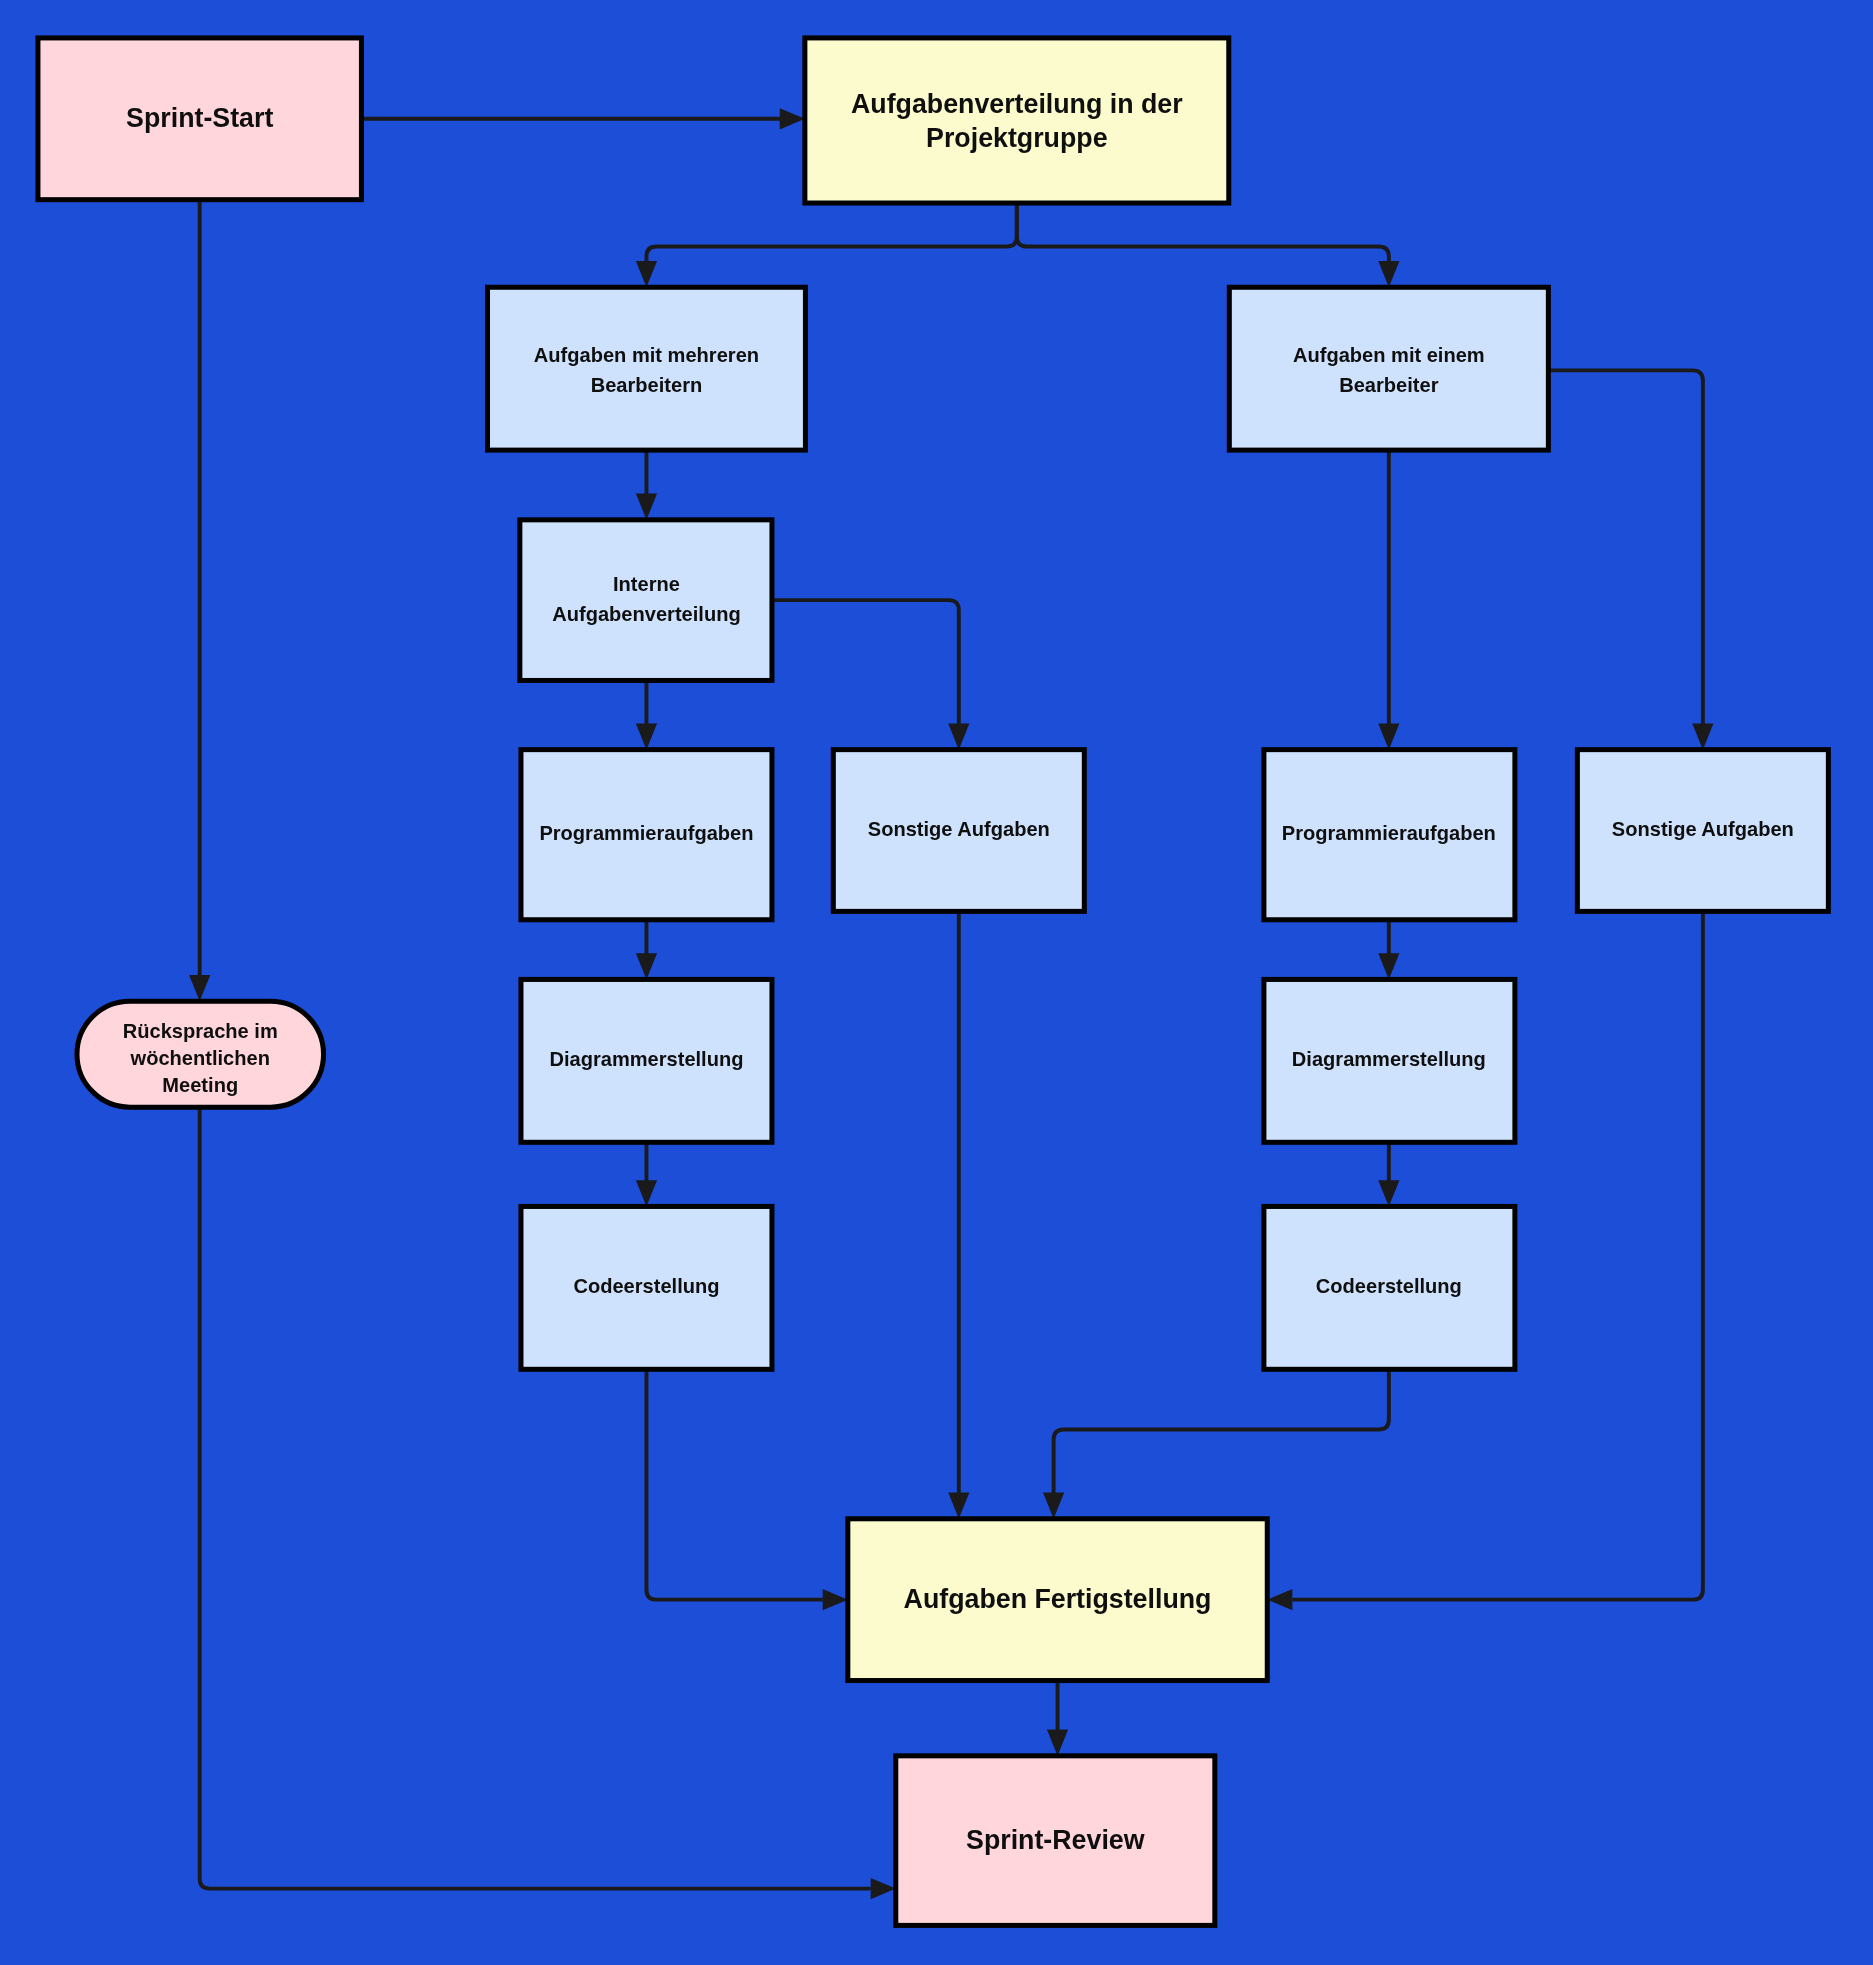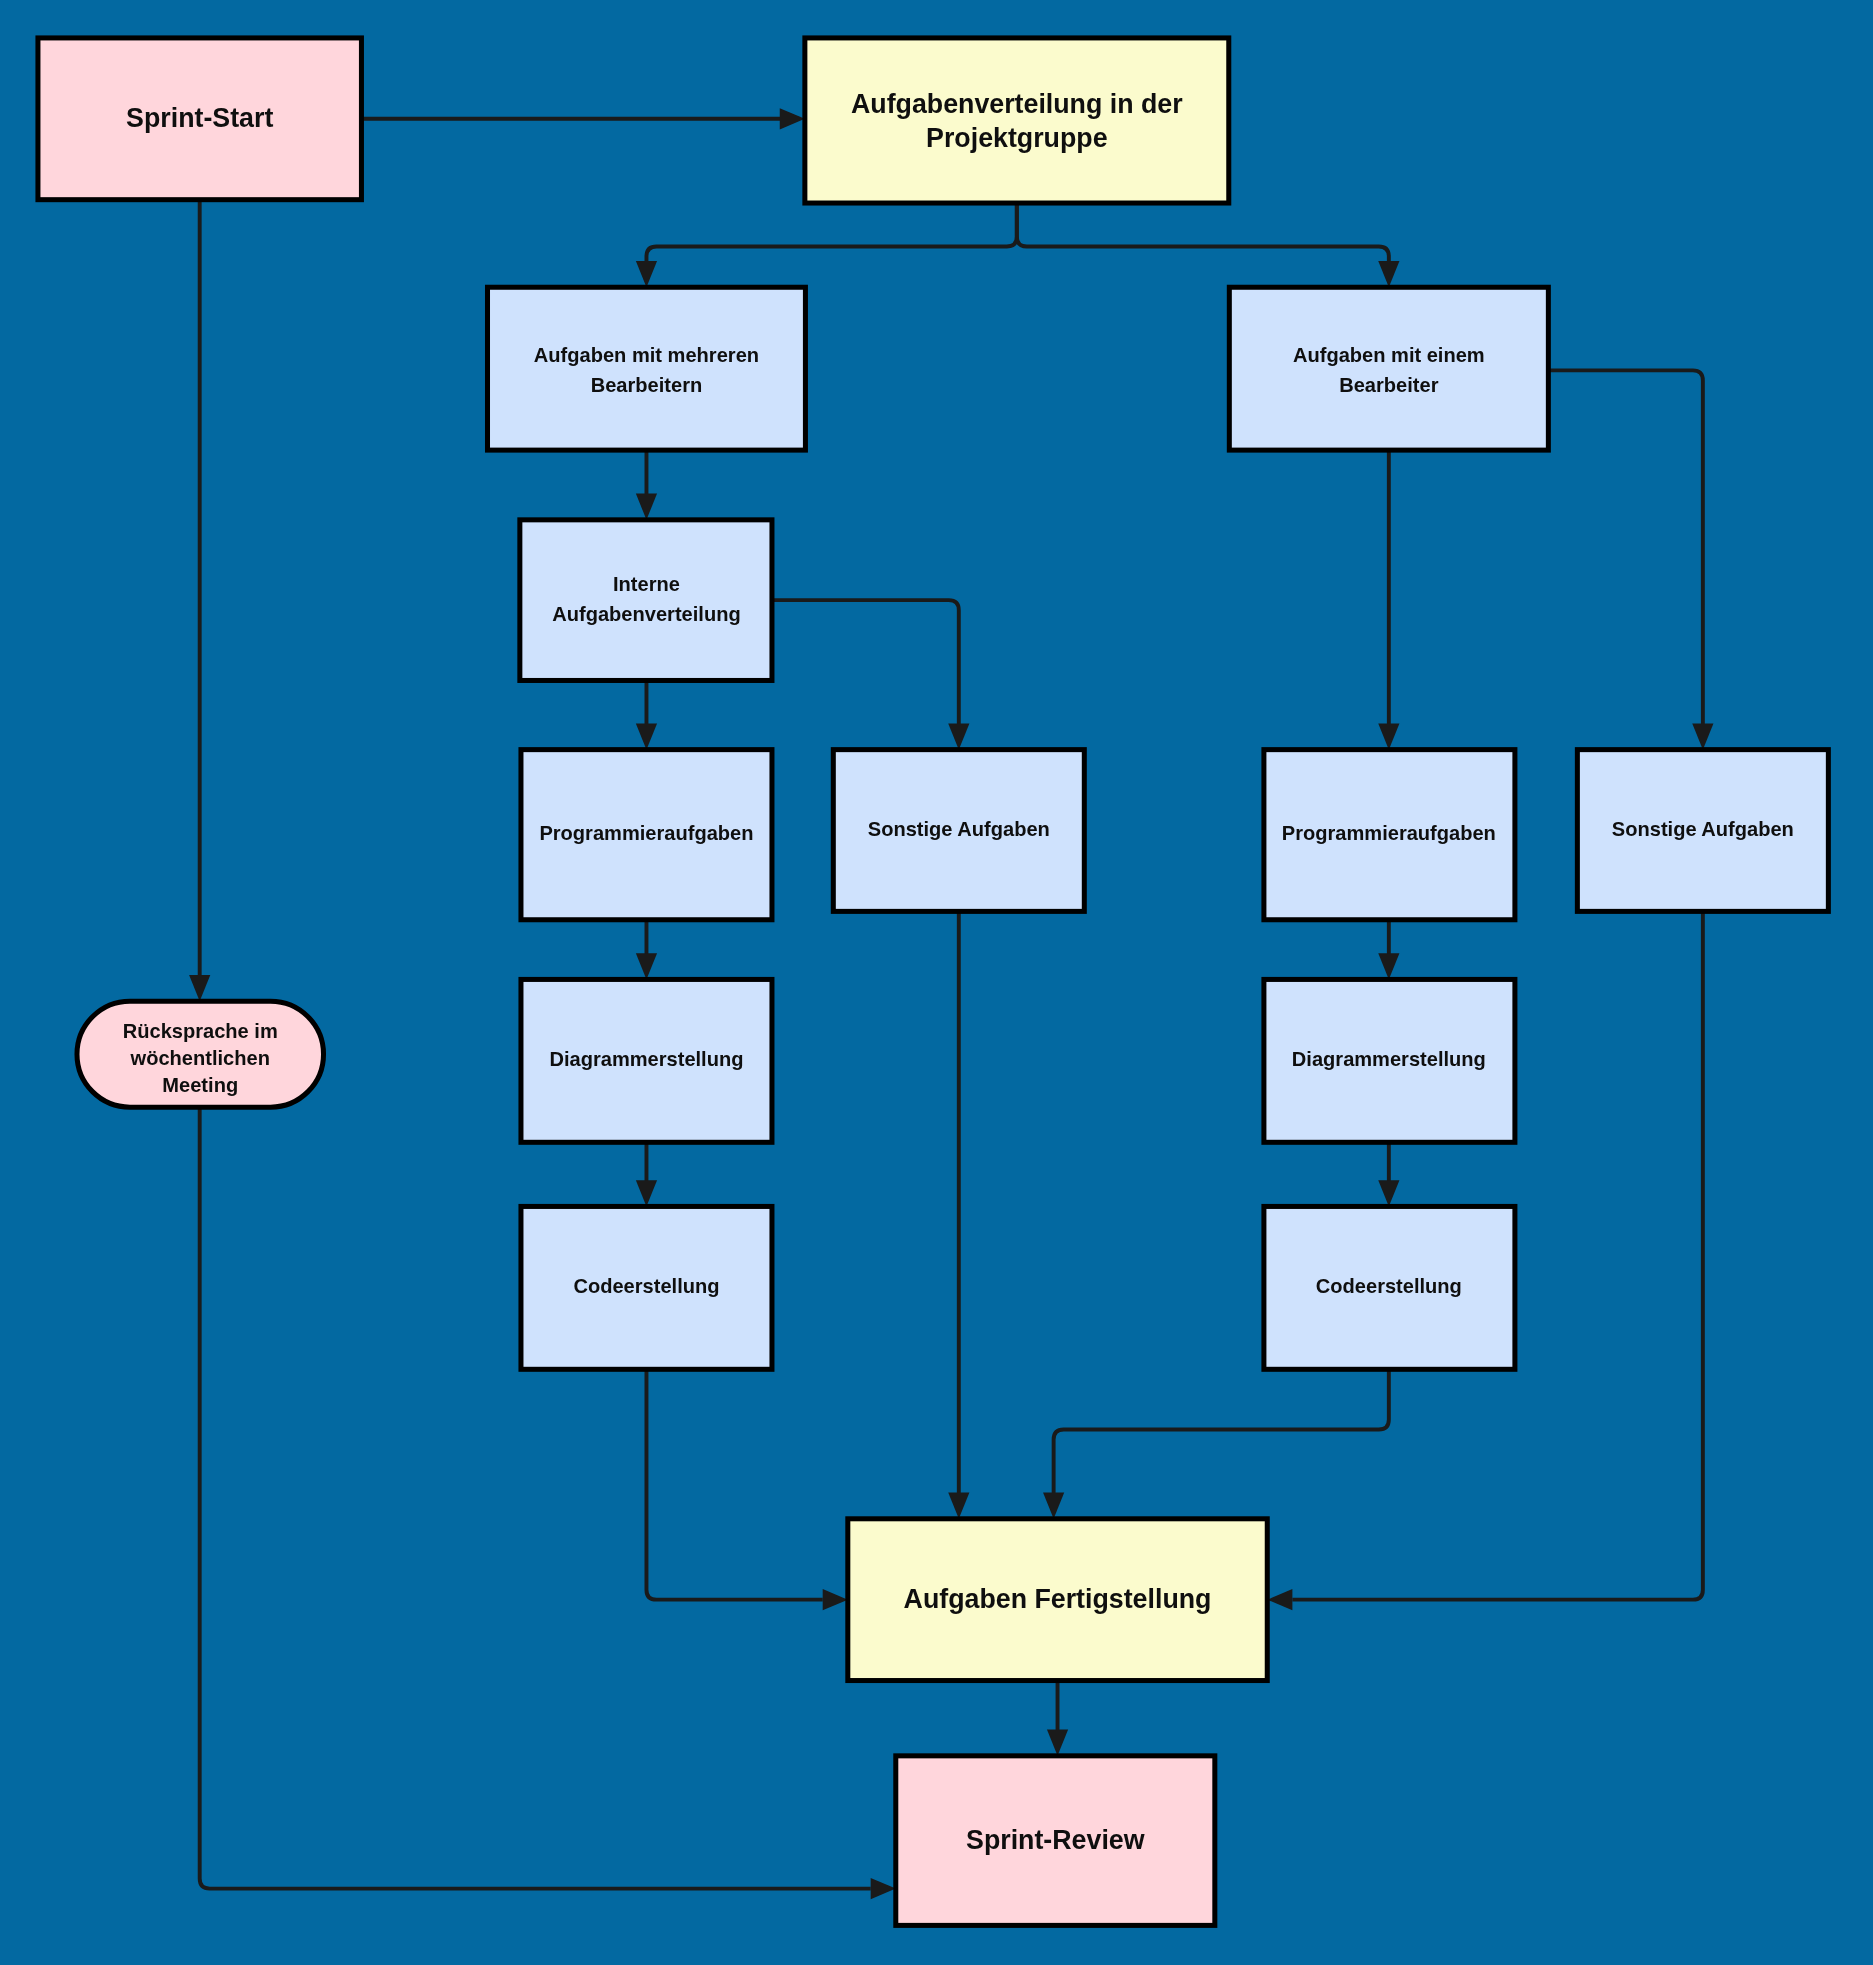--- a/index.html
+++ b/index.html
@@ -7,21 +7,21 @@
     padding: 0;
     background: #ffffff;
   }
   body {
     font-family: "Liberation Sans", sans-serif;
   }
   #diagram-root {
     position: relative;
     width: 1873px;
     height: 1965px;
-    background: #0369a1;
+    background: #1d4ed8;
     overflow: hidden;
   }
   svg.flow {
     display: block;
     width: 1873px;
     height: 1965px;
   }
   .node-rect {
     stroke: #000000;
     stroke-width: 9;

